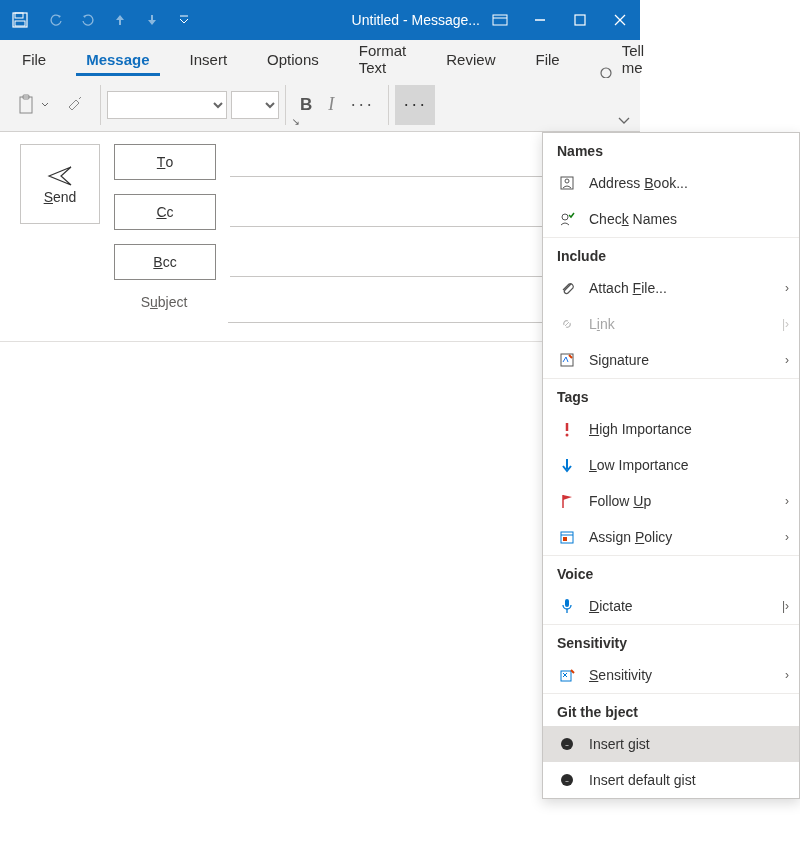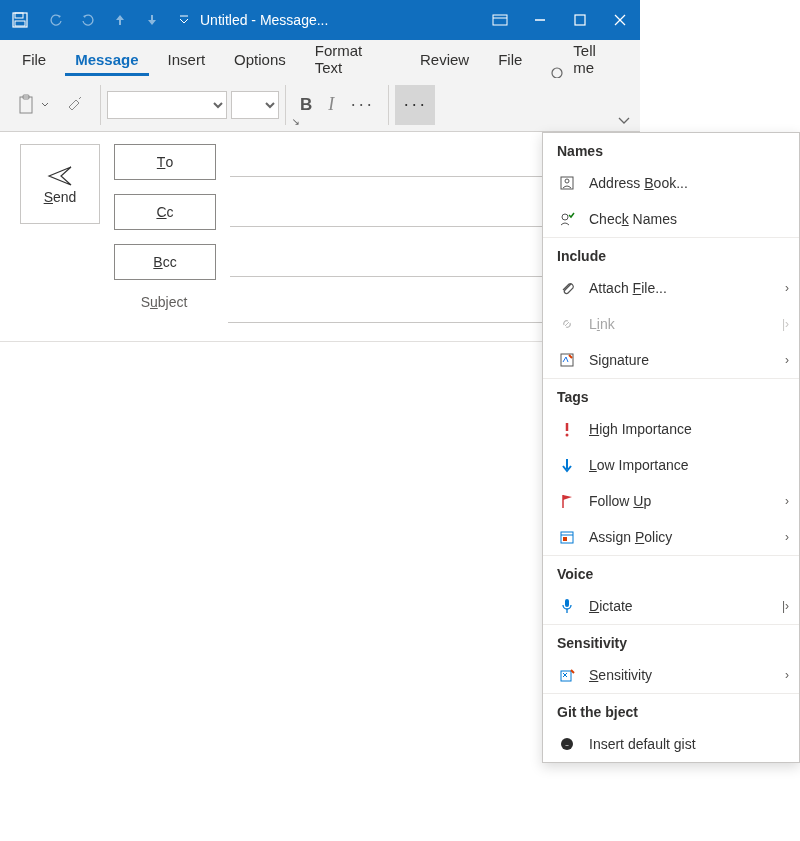--- a/index.html
+++ b/index.html
@@ -1,21 +1,21 @@
 <!DOCTYPE html>
 <html><head>
 <meta charset="utf-8">
 <style>
 html,body{margin:0;padding:0;font-family:"Segoe UI",Arial,sans-serif;font-size:14px;color:#333;background:#fff;width:800px;height:841px;overflow:hidden}
 .titlebar{background:#106ebe;height:40px;display:flex;align-items:center;color:#fff;width:640px}
 .titlebar .icon-btn{width:40px;height:40px;display:flex;align-items:center;justify-content:center}
-.titlebar .title{flex:1;text-align:left;font-size:14px}
+.titlebar .title{flex:1;text-align:right;font-size:14px}
 .titlebar .small-icon{width:32px;display:flex;align-items:center;justify-content:center;height:40px}
 .titlebar .faded{opacity:0.5}
-.tabs{height:38px;display:flex;align-items:center;padding:0 12px;gap:9px;width:640px;box-sizing:border-box;background:#f3f3f3}
+.tabs{height:38px;display:flex;align-items:center;padding:0 12px;gap:20px;width:640px;box-sizing:border-box;background:#f3f3f3}
 .tabs .tab{padding:8px 10px;font-size:15px;color:#323130;cursor:pointer}
 .tabs .tab.active{color:#106ebe;font-weight:700;border-bottom:3px solid #106ebe;padding-bottom:5px}
 .tabs .tellme-wrap{display:flex;align-items:flex-end;gap:8px;margin-left:8px}
 .ribbon{height:54px;display:flex;align-items:center;padding:0 8px;width:640px;box-sizing:border-box;background:#f3f3f3;border-bottom:1px solid #d2d0ce;position:relative}
 .rib-sep{width:1px;height:40px;background:#d2d0ce;margin:0 6px}
 .rib-btn{height:40px;display:flex;align-items:center;justify-content:center;padding:0 8px}
 .rib-input{border:1px solid #c8c6c4;background:#fff;height:28px;font-size:13px;color:#666}
 .rib-input.font{width:120px;margin-right:4px}
 .rib-input.size{width:48px}
 .ellipsis-active{background:#d6d6d6;width:40px;height:40px;display:flex;align-items:center;justify-content:center}
@@ -308,22 +308,31 @@
           <path d="M4 6 L8 10 M8 6 L4 10" stroke="#0078d4"></path>
           <path d="M12 3 L15 6" stroke="#d83b01" stroke-width="2"></path>
         </svg>
       </span>
     <span><span class="underline">S</span>ensitivity</span>
     <span class="chevron">›</span>
   </div>
   <div class="menu-divider"></div>
 
   <div class="menu-section-title">Git the bject</div>
-  <div class="menu-item">
+  <div class="menu-item highlighted">
     <span class="mi-icon">
         <svg width="16" height="16">
           <circle cx="8" cy="8" r="6" fill="#2b2b2b"></circle>
           <text x="8" y="11" text-anchor="middle" font-size="6" fill="#fff">~</text>
         </svg>
       </span>
+    <span>Insert gist</span>
+  </div>
+  <div class="menu-item">
+    <span class="mi-icon">
+        <svg width="16" height="16">
+          <circle cx="8" cy="8" r="6" fill="#2b2b2b"></circle>
+          <text x="8" y="11" text-anchor="middle" font-size="6" fill="#fff">~</text>
+        </svg>
+      </span>
     <span>Insert default gist</span>
   </div>
 </div>
 
 </body></html>

